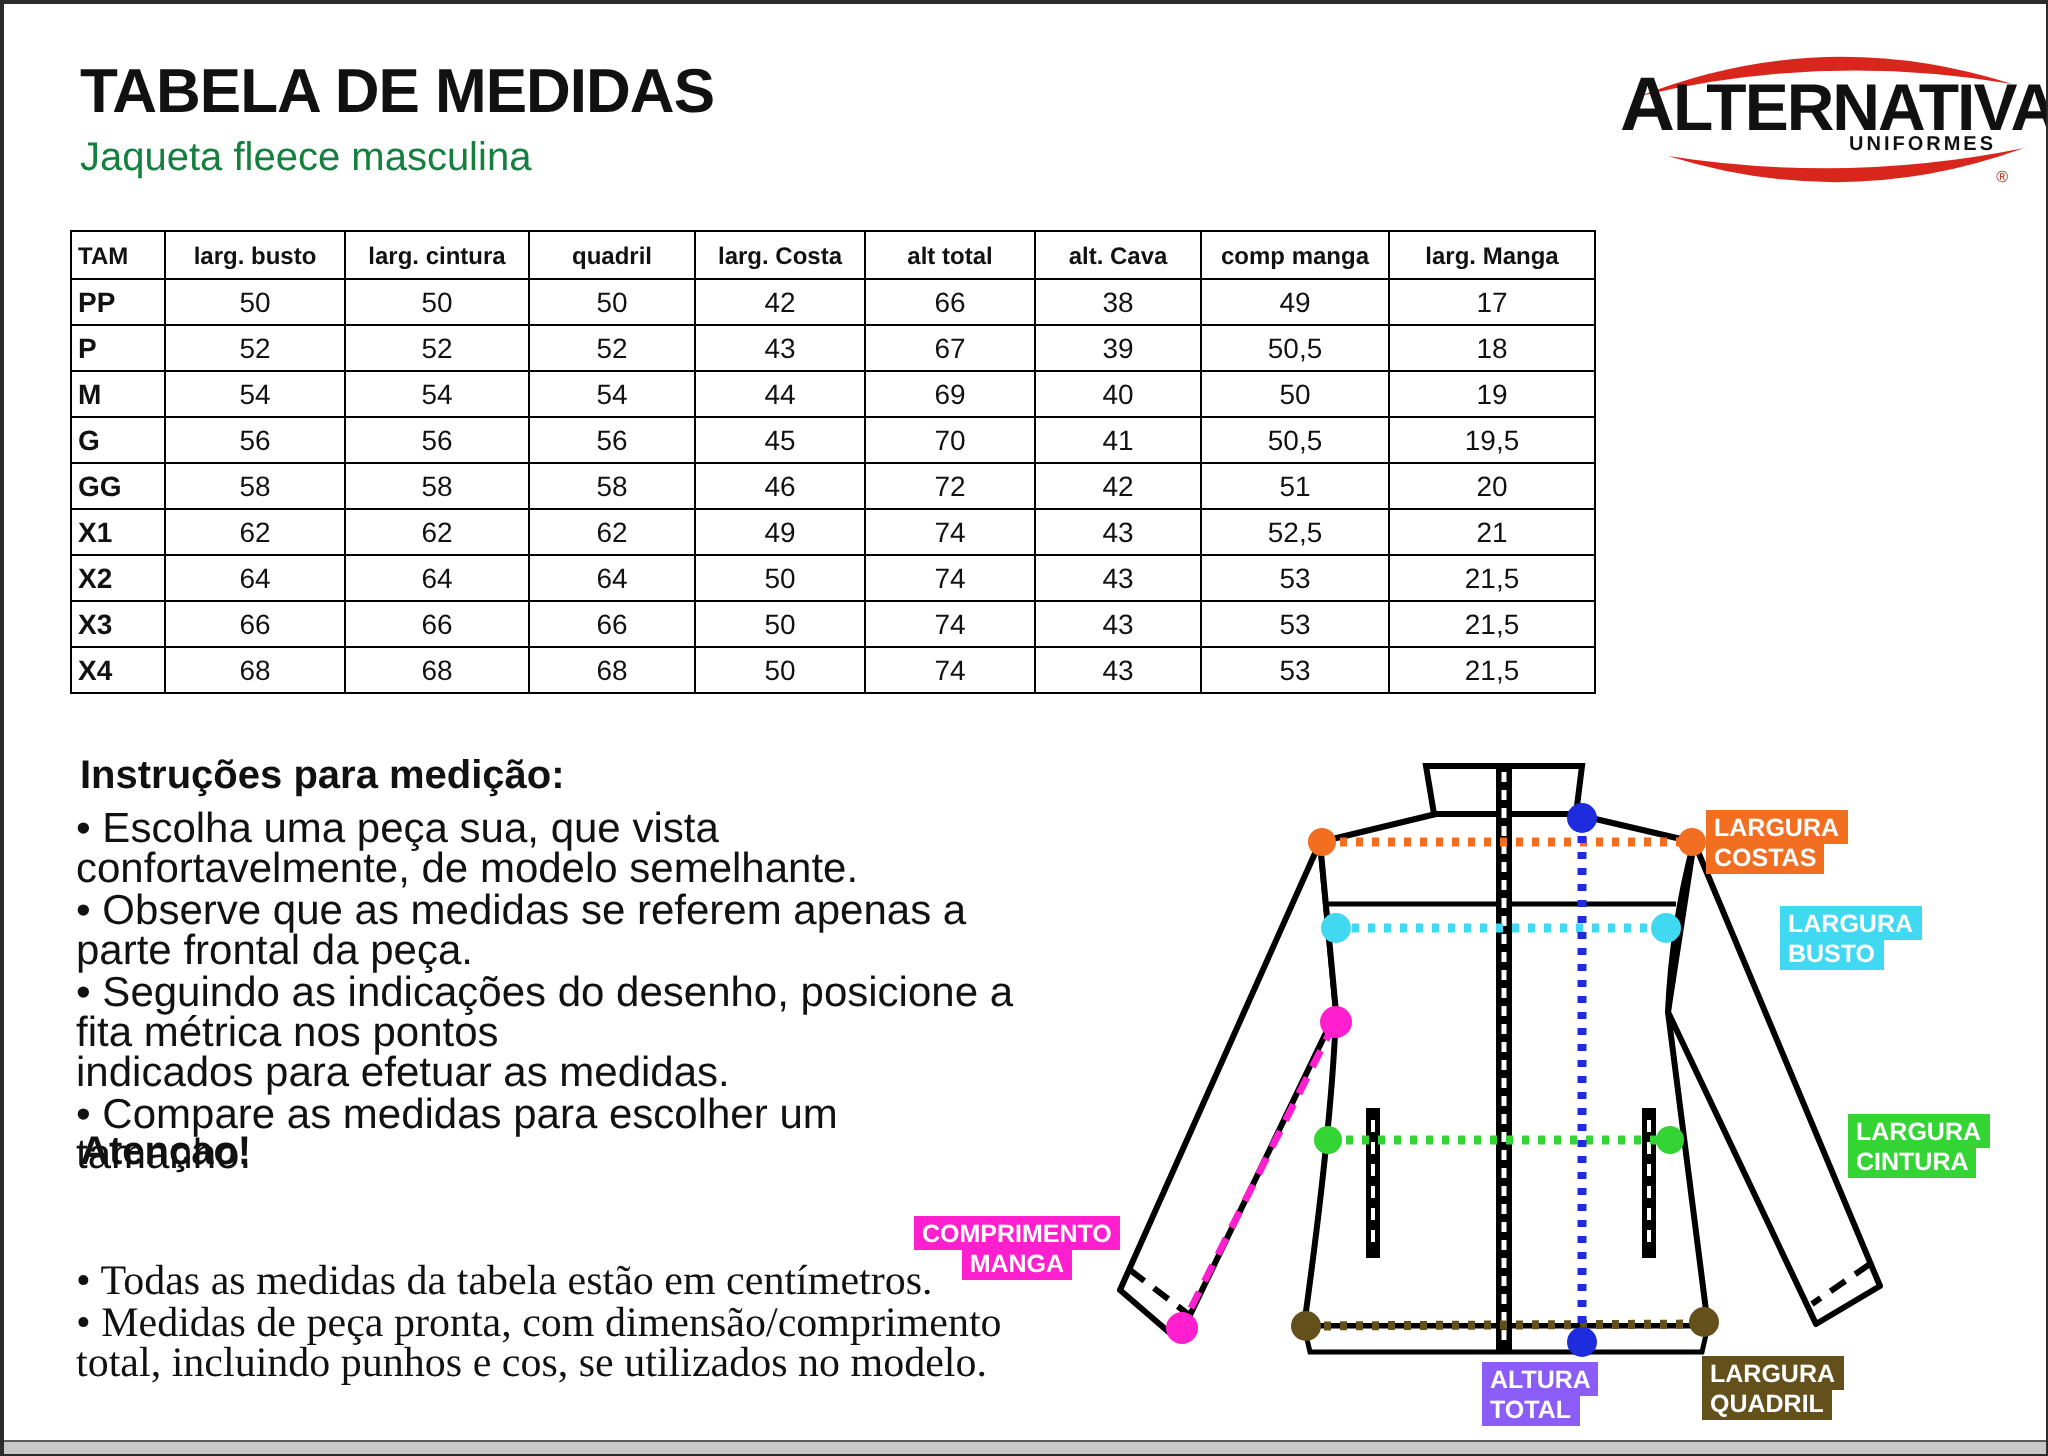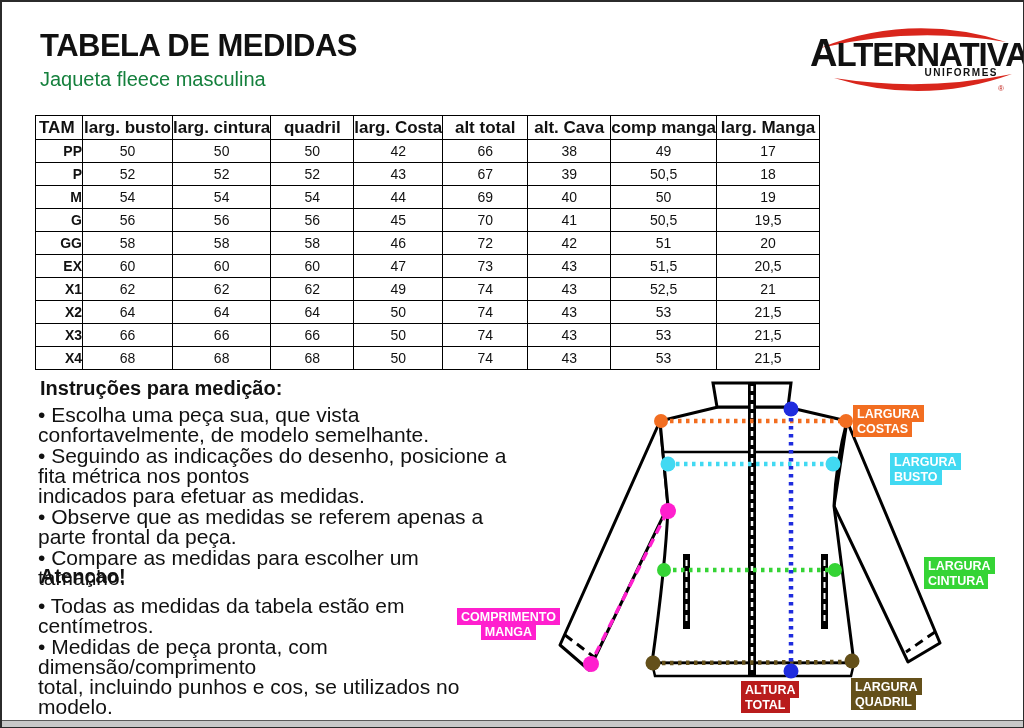--- a/index.html
+++ b/index.html
@@ -14,40 +14,40 @@
   
   #logo{position:absolute;left:806px;top:20px;width:204px;height:72px;}
   #logo svg{position:absolute;left:0;top:0;}
   #logo-name{position:absolute;left:2px;top:16px;width:200px;font-weight:bold;font-size:33px;letter-spacing:-1px;line-height:30px;}
   #logo-name::first-letter{font-size:38px;}
   #logo-sub{position:absolute;right:14px;top:45px;font-size:10px;font-weight:bold;letter-spacing:1.5px;}
   #logo-reg{position:absolute;right:8px;top:62px;font-size:8px;color:#c0211a;}
   
   #size-table{position:absolute;left:33px;top:113px;border-collapse:collapse;table-layout:fixed;}
   #size-table th,#size-table td{border:1.5px solid #000;font-size:14px;text-align:center;padding:0;height:22px;overflow:hidden;white-space:nowrap;}
-  #size-table thead th{font-weight:bold;font-size:17px;height:23px;}
+  #size-table thead th{font-weight:bold;font-size:12px;height:23px;}
   #size-table thead th:first-child{text-align:left;padding-left:3px;}
-  #size-table tbody th{font-weight:bold;text-align:right;padding-left:3px;font-size:14px;}
+  #size-table tbody th{font-weight:bold;text-align:left;padding-left:3px;font-size:14px;}
   
   .sect-head{position:absolute;left:38px;font-size:20px;font-weight:bold;}
   #instr-head{top:375px;text-align:center;}
   #atten-head{top:563px;}
   .bullets{position:absolute;left:36px;width:470px;font-size:21px;line-height:20px;white-space:pre-line;}
   #instr-bullets{top:403px;}
-  #atten-bullets{top:594px;}
+  #atten-bullets{top:628px;font-family:Liberation Serif, serif;}
   .bullets .bullet{margin-bottom:1px;}
   
   .diag-label{position:absolute;font-size:12.5px;font-weight:bold;color:#fff;line-height:14px;}
   .diag-label span{display:inline-block;padding:1.5px 4px 1px 4px;}
   .diag-label .l2{margin-top:-1px;}
   .lbl-costas{left:851px;top:403px;}   .lbl-costas span{background:#F26E21;}
   .lbl-busto{left:888px;top:451px;}    .lbl-busto span{background:#41D9F2;}
   .lbl-cintura{left:922px;top:555px;}  .lbl-cintura span{background:#35D435;}
   .lbl-manga{left:455px;top:606px;text-align:center;} .lbl-manga span{background:#FF1FCE;}
-  .lbl-altura{left:739px;top:679px;}   .lbl-altura span{background:#b91c1c;}
+  .lbl-altura{left:739px;top:679px;}   .lbl-altura span{background:#8b5cf6;}
   .lbl-quadril{left:849px;top:676px;}  .lbl-quadril span{background:#64501A;}
   
   #footer-strip{position:absolute;left:0;bottom:0;width:100%;height:6px;background:#c8c8c8;border-top:1px solid #5a5a5a;}
   #jacket-svg{position:absolute;left:540px;top:370px;}
 </style>
 </head>
 <body>
 
 <div id="page">
 
@@ -139,31 +139,20 @@
           <td>58</td>
           <td>58</td>
           <td>58</td>
           <td>46</td>
           <td>72</td>
           <td>42</td>
           <td>51</td>
           <td>20</td>
         </tr>
         <tr>
-          <th>EX</th>
-          <td>60</td>
-          <td>60</td>
-          <td>60</td>
-          <td>47</td>
-          <td>73</td>
-          <td>43</td>
-          <td>51,5</td>
-          <td>20,5</td>
-        </tr>
-        <tr>
           <th>X1</th>
           <td>62</td>
           <td>62</td>
           <td>62</td>
           <td>49</td>
           <td>74</td>
           <td>43</td>
           <td>52,5</td>
           <td>21</td>
         </tr>
@@ -197,22 +186,22 @@
           <td>50</td>
           <td>74</td>
           <td>43</td>
           <td>53</td>
           <td>21,5</td>
         </tr>
       </tbody>
   </table>
 
   <div id="instr-head" class="sect-head">Instruções para medição:</div>
-  <div id="instr-bullets" class="bullets"><div class="bullet">• Escolha uma peça sua, que vista confortavelmente, de modelo semelhante.</div><div class="bullet">• Seguindo as indicações do desenho, posicione a fita métrica nos pontos
-indicados para efetuar as medidas.</div><div class="bullet">• Observe que as medidas se referem apenas a parte frontal da peça.</div><div class="bullet">• Compare as medidas para escolher um tamanho.</div></div>
+  <div id="instr-bullets" class="bullets"><div class="bullet">• Escolha uma peça sua, que vista confortavelmente, de modelo semelhante.</div><div class="bullet">• Observe que as medidas se referem apenas a parte frontal da peça.</div><div class="bullet">• Seguindo as indicações do desenho, posicione a fita métrica nos pontos
+indicados para efetuar as medidas.</div><div class="bullet">• Compare as medidas para escolher um tamanho.</div></div>
 
   <div id="atten-head" class="sect-head">Atençao!</div>
   <div id="atten-bullets" class="bullets"><div class="bullet">• Todas as medidas da tabela estão em centímetros.</div><div class="bullet">• Medidas de peça pronta, com dimensão/comprimento
 total, incluindo punhos e cos, se utilizados no modelo.</div></div>
 
   <svg id="jacket-svg" width="484" height="355" viewBox="540 370 484 355">
 
     <polygon points="658,419 558,643 587,668 666,504" fill="#fff" stroke="#000" stroke-width="3" stroke-linejoin="round"></polygon>
     <polygon points="845,419 938,641 906,660 832,504" fill="#fff" stroke="#000" stroke-width="3" stroke-linejoin="round"></polygon>
     <line x1="563" y1="633" x2="592" y2="655" stroke="#000" stroke-width="3" stroke-dasharray="9,6"></line>

